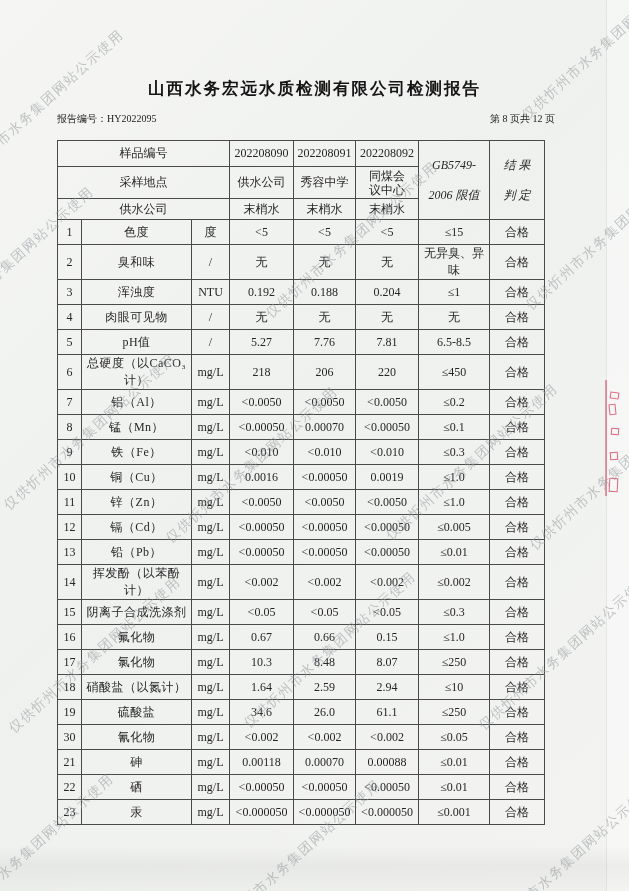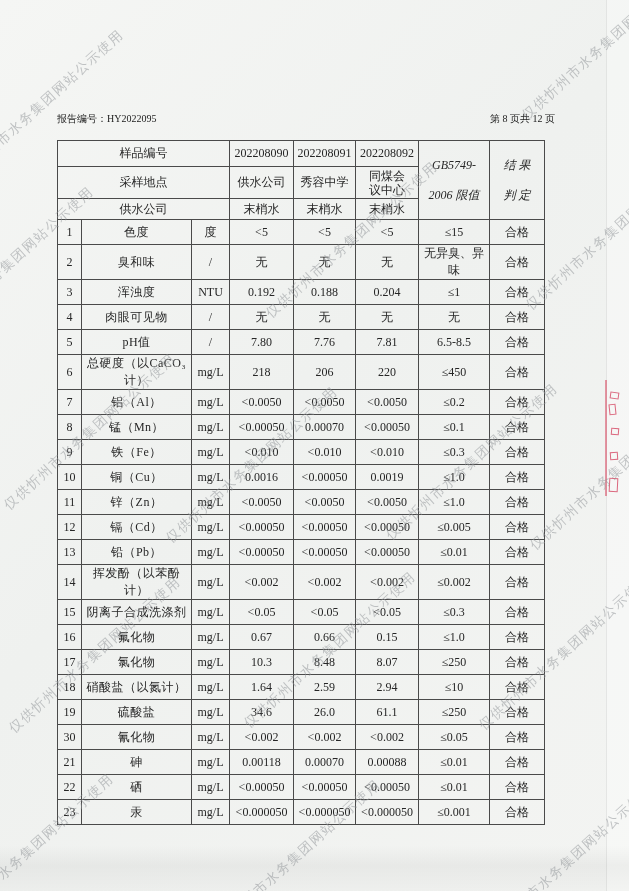--- a/index.html
+++ b/index.html
@@ -76,20 +76,21 @@
       <div class="wm" style="left: 472px; top: 462px; color: rgba(148, 152, 155, 0.55);">仅供忻州市水务集团网站公示使用</div>
       <div class="wm" style="left: 616px; top: 472px; color: rgba(148, 152, 155, 0.55);">仅供忻州市水务集团网站公示使用</div>
       <div class="wm" style="left: 95px; top: 655px; color: rgba(148, 152, 155, 0.55);">仅供忻州市水务集团网站公示使用</div>
       <div class="wm" style="left: 330px; top: 650px; color: rgba(148, 152, 155, 0.55);">仅供忻州市水务集团网站公示使用</div>
       <div class="wm" style="left: 565px; top: 652px; color: rgba(148, 152, 155, 0.55);">仅供忻州市水务集团网站公示使用</div>
       <div class="wm" style="left: 28px; top: 852px; color: rgba(148, 152, 155, 0.55);">仅供忻州市水务集团网站公示使用</div>
       <div class="wm" style="left: 295px; top: 858px; color: rgba(148, 152, 155, 0.55);">仅供忻州市水务集团网站公示使用</div>
       <div class="wm" style="left: 568px; top: 862px; color: rgba(148, 152, 155, 0.55);">仅供忻州市水务集团网站公示使用</div>
     </div>
 
+  <h1 class="title">山西水务宏远水质检测有限公司检测报告</h1>
 
   <div class="meta">
     <span>报告编号：HY2022095</span>
     <span>第 8 页共 12 页</span>
   </div>
 
   <table class="report">
     <colgroup>
       <col style="width:24px">
         <col style="width:110px">
@@ -166,21 +167,21 @@
           <td>无</td>
           <td>无</td>
           <td>无</td>
           <td>无</td>
           <td>合格</td>
         </tr>
         <tr class="body-row">
           <td>5</td>
           <td class="name-cell">pH值</td>
           <td>/</td>
-          <td>7.80</td>
+          <td>5.27</td>
           <td>7.76</td>
           <td>7.81</td>
           <td>6.5-8.5</td>
           <td>合格</td>
         </tr>
         <tr class="body-row">
           <td>6</td>
           <td class="name-cell">总硬度（以CaCO₃计）</td>
           <td>mg/L</td>
           <td>218</td>

